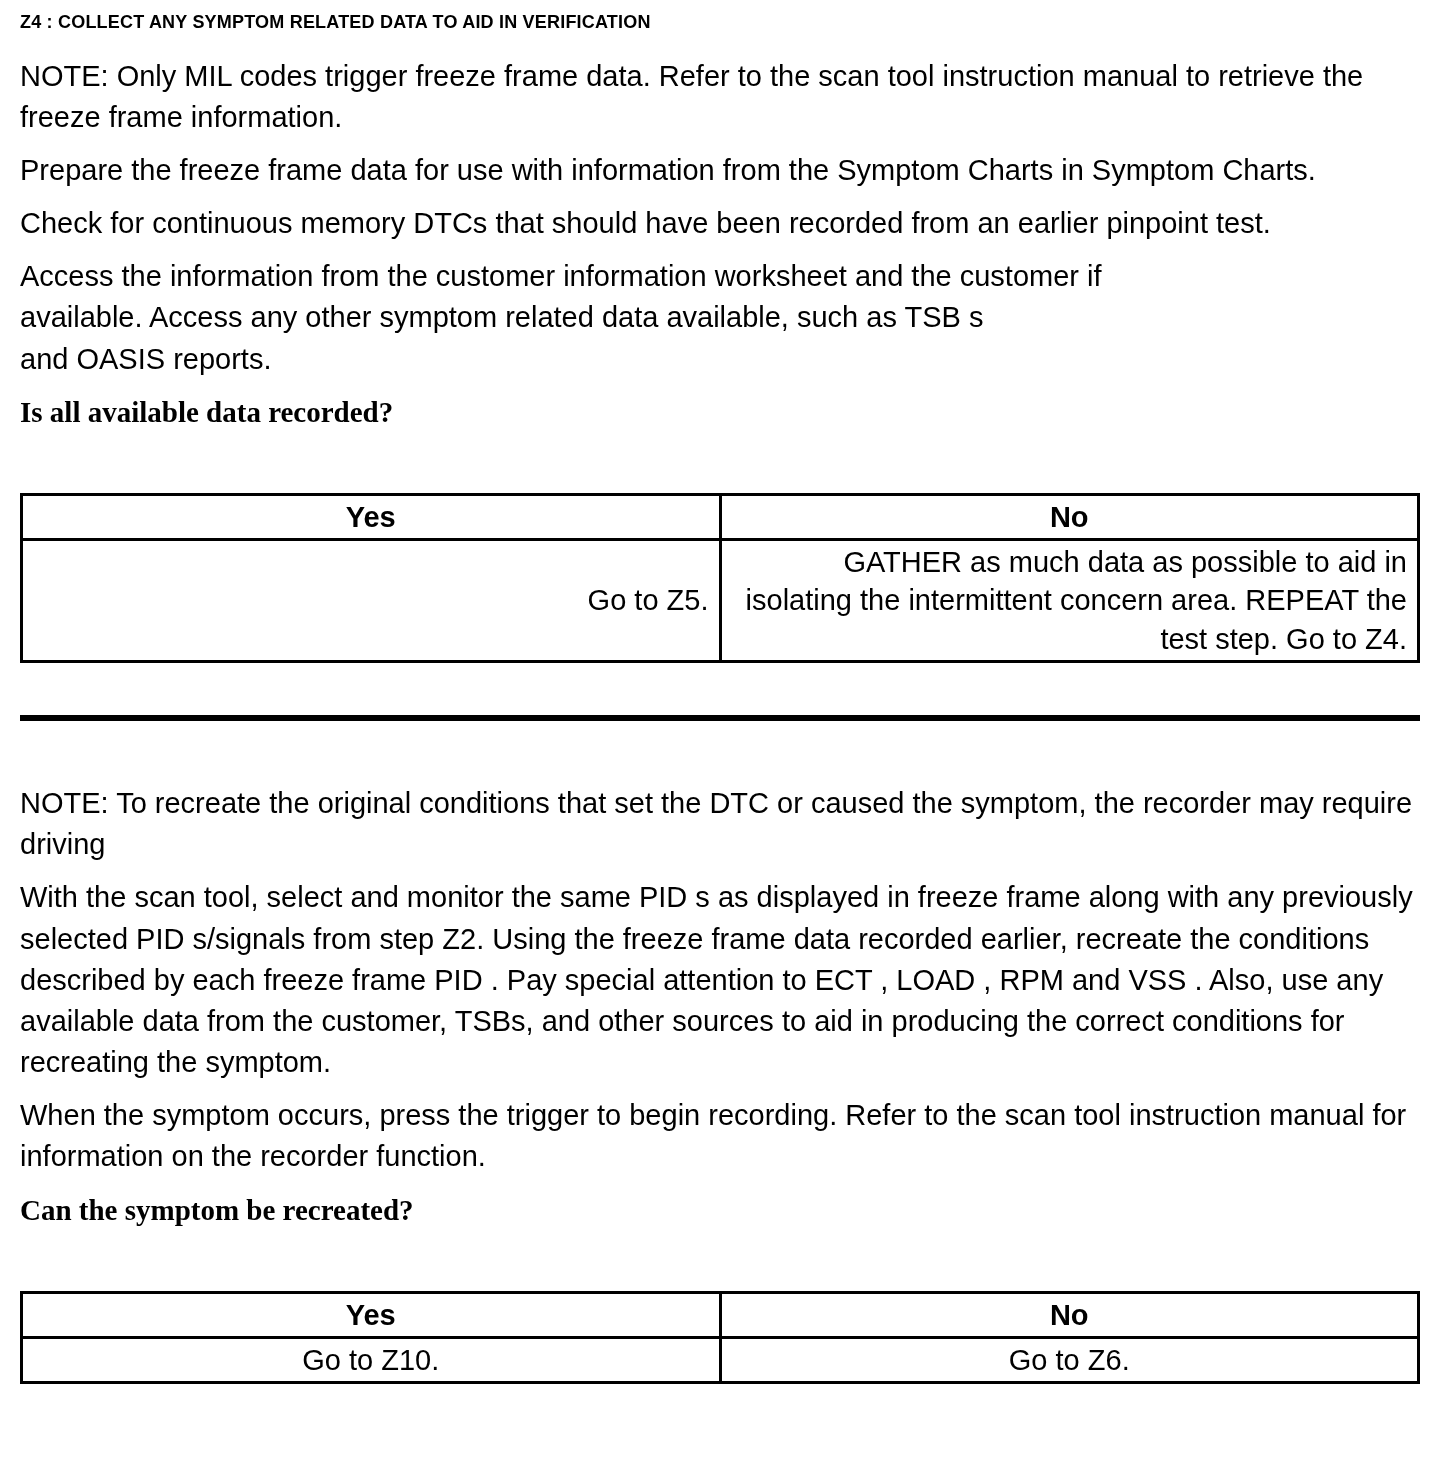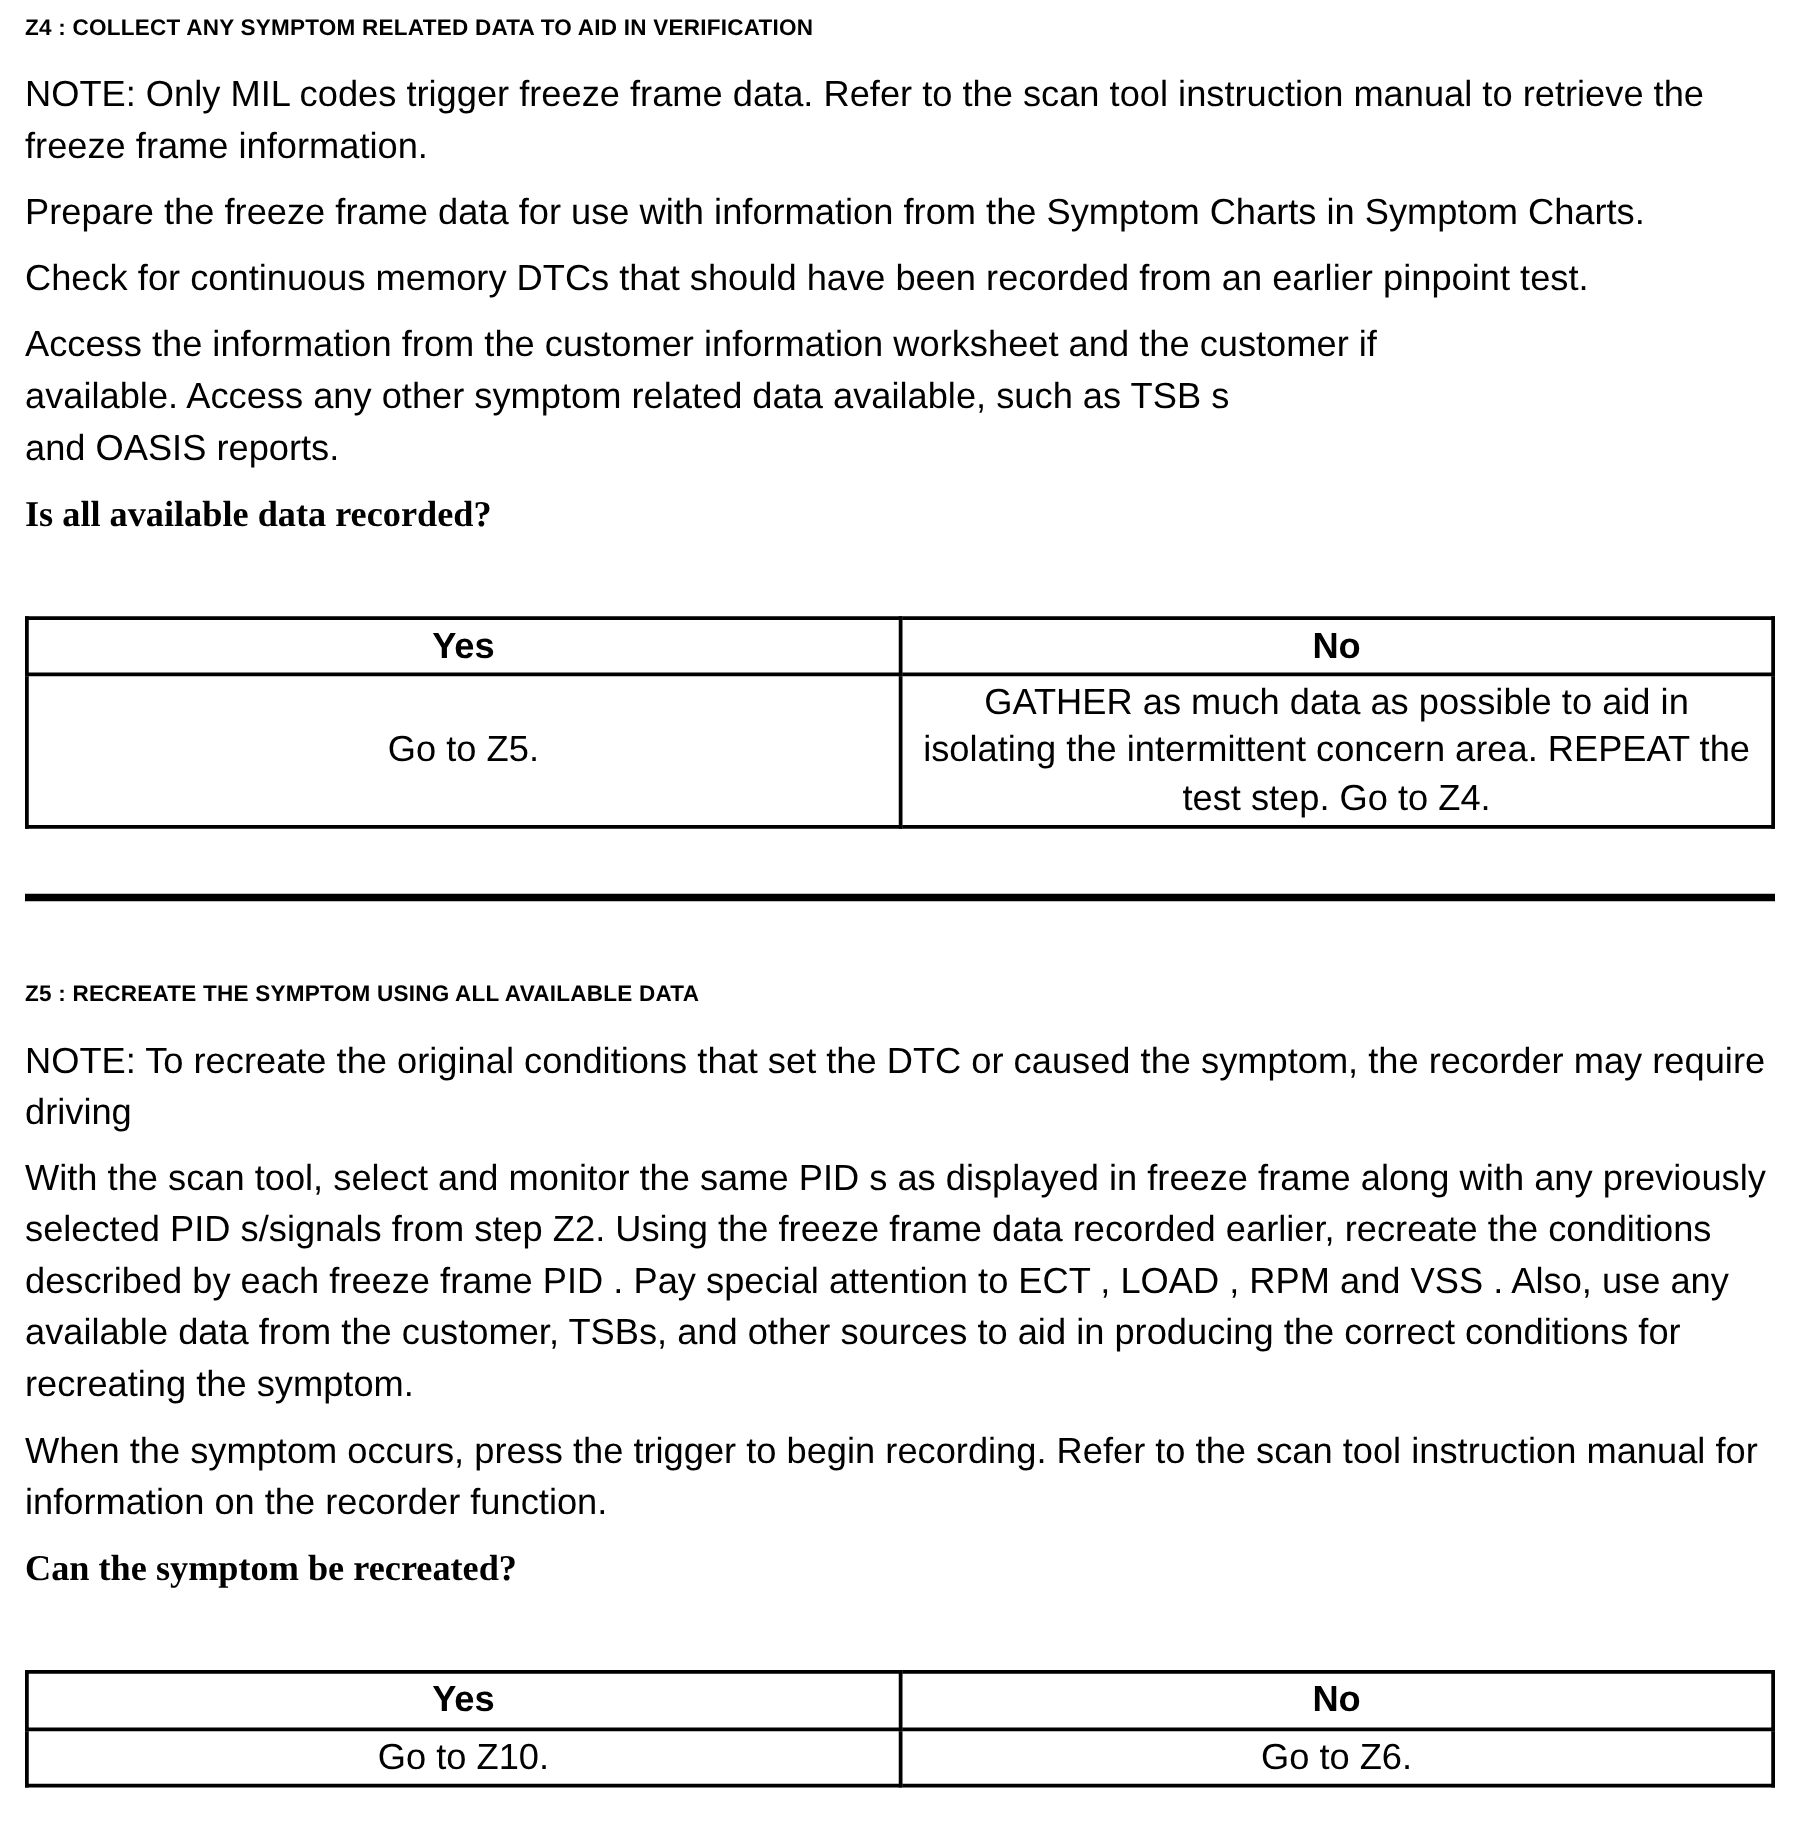--- a/index.html
+++ b/index.html
@@ -46,20 +46,21 @@
     text-align: center;
     vertical-align: middle;
     padding: 2px 10px;
     line-height: 1.32;
   }
   .decision-table th {
     font-weight: bold;
   }
   .tall-row td {
     height: 118px;
+    text-align: right;
   }
   .section-divider {
     border: none;
     border-top: 6px solid #000000;
     margin: 52px 0 62px 0;
   }
 </style>
 </head>
 <body>
 
@@ -89,21 +90,20 @@
           <td>Go to Z5.</td>
           <td>GATHER as much data as possible to aid in isolating the intermittent concern area. REPEAT the test step. Go to Z4.</td>
         </tr>
       </tbody>
     </table>
 
     <hr class="section-divider">
   </section>
 
   <section>
-    <h2 class="section-heading">Z5 : RECREATE THE SYMPTOM USING ALL AVAILABLE DATA</h2>
 
     <p class="para">NOTE: To recreate the original conditions that set the DTC or caused the symptom, the recorder may require driving</p>
     <p class="para">With the scan tool, select and monitor the same PID s as displayed in freeze frame along with any previously selected PID s/signals from step Z2. Using the freeze frame data recorded earlier, recreate the conditions described by each freeze frame PID . Pay special attention to ECT , LOAD , RPM and VSS . Also, use any available data from the customer, TSBs, and other sources to aid in producing the correct conditions for recreating the symptom.</p>
     <p class="para">When the symptom occurs, press the trigger to begin recording. Refer to the scan tool instruction manual for information on the recorder function.</p>
 
     <p class="para question">Can the symptom be recreated?</p>
 
     <table class="decision-table">
       <thead>
         <tr>

